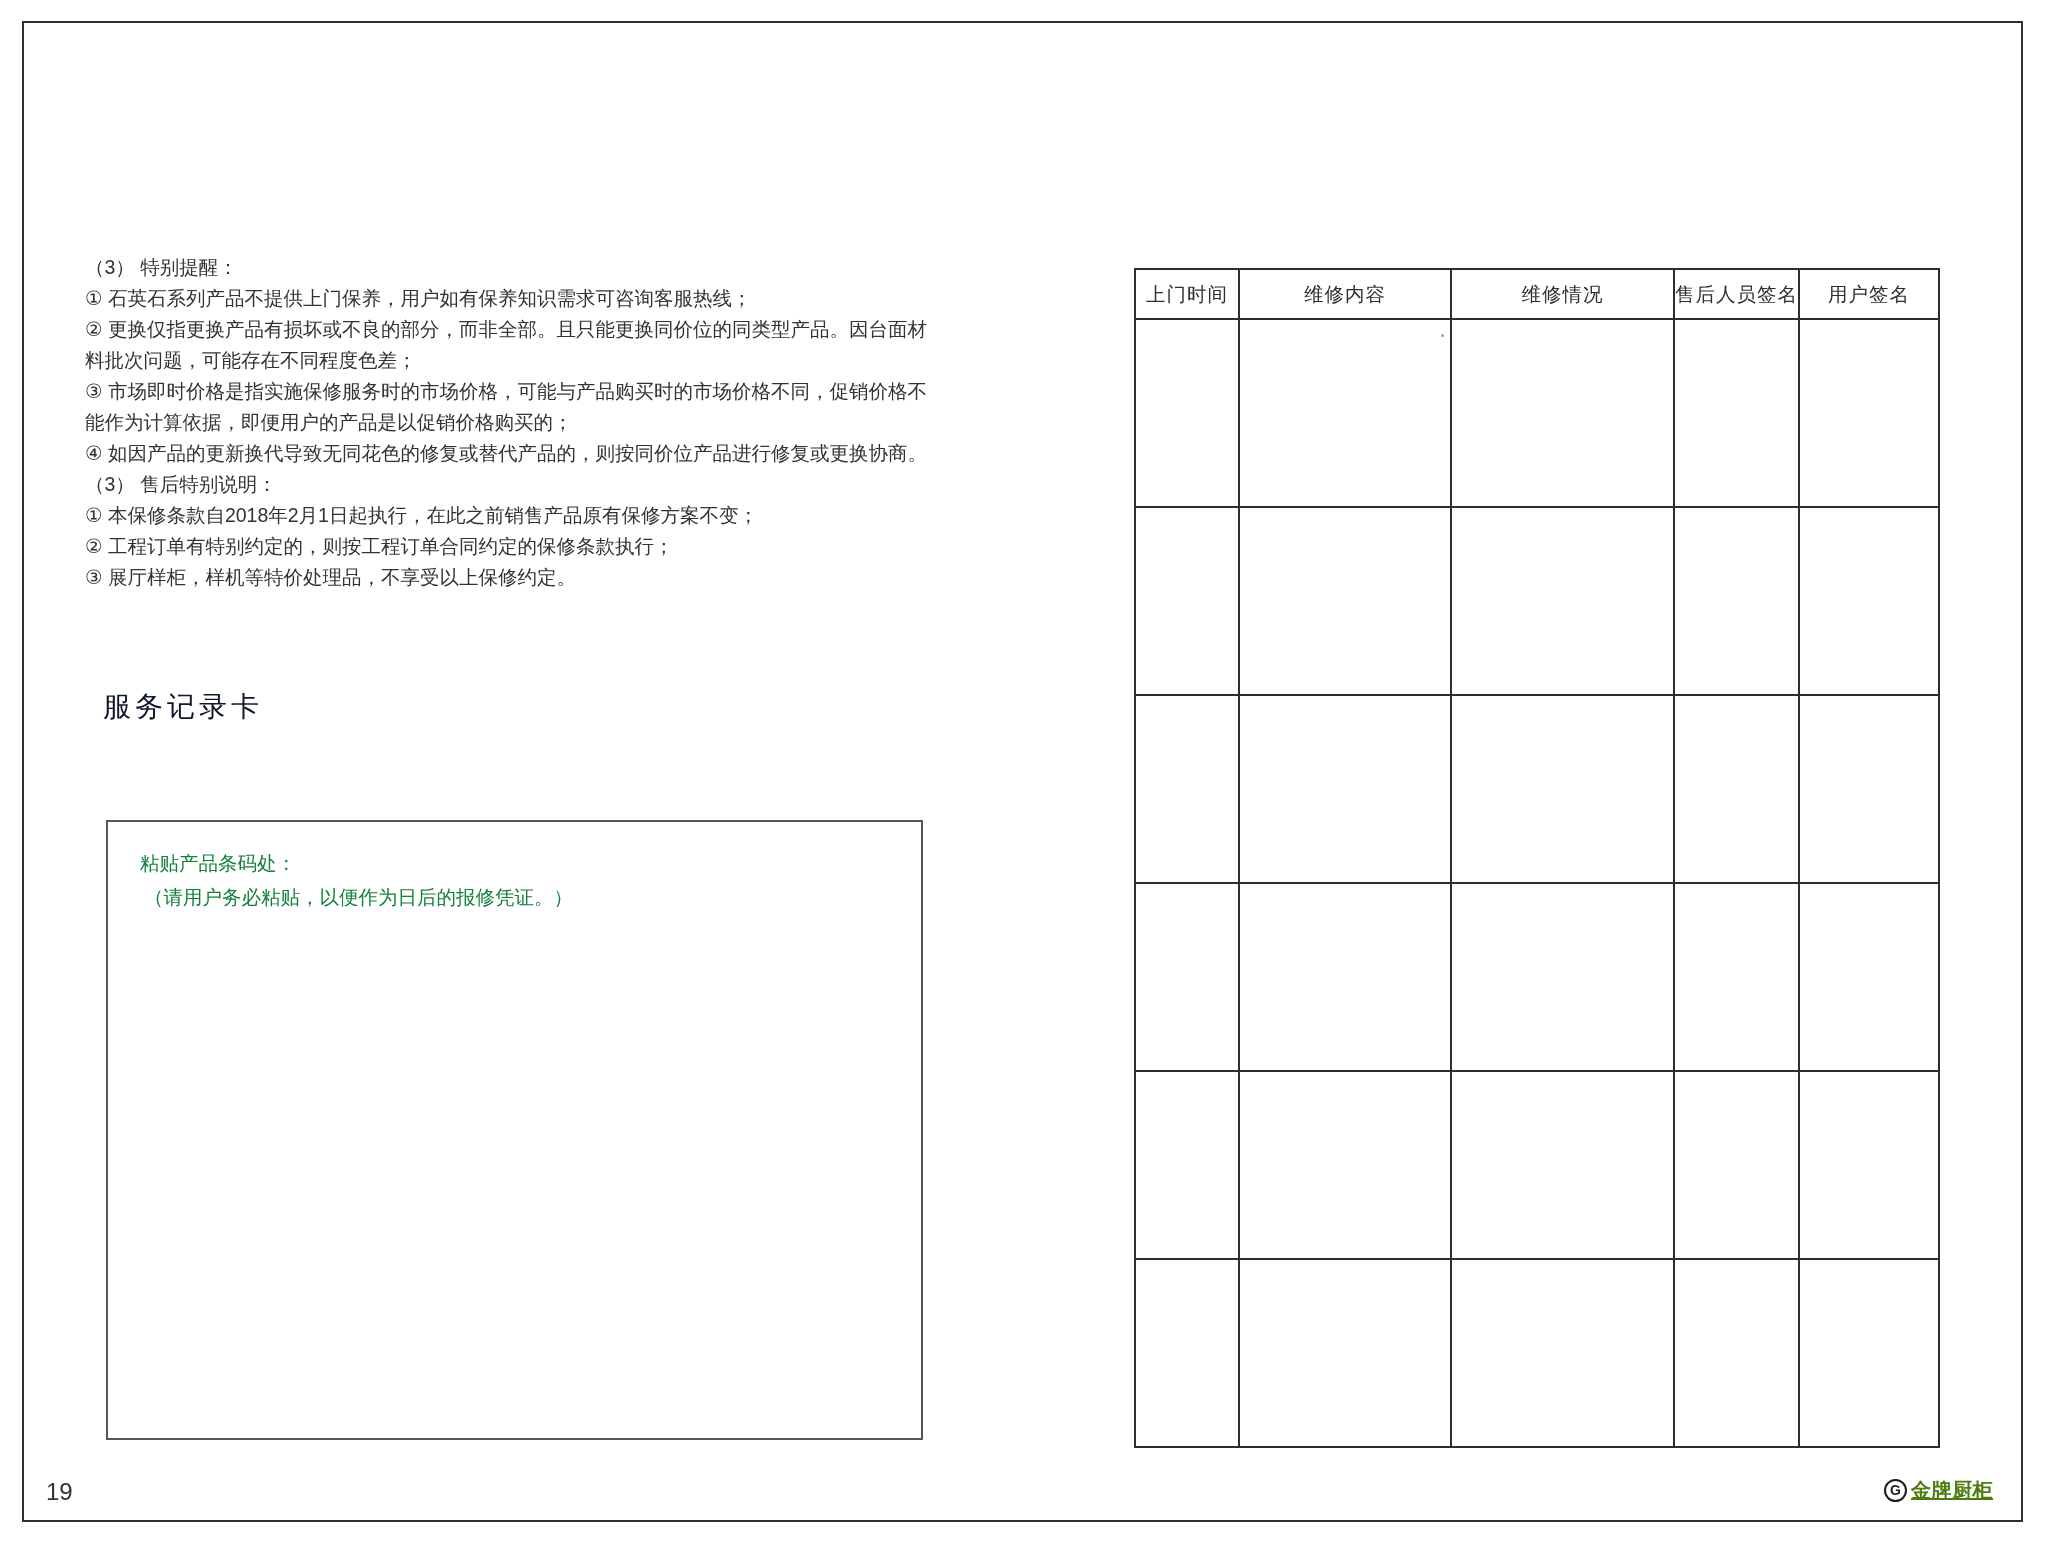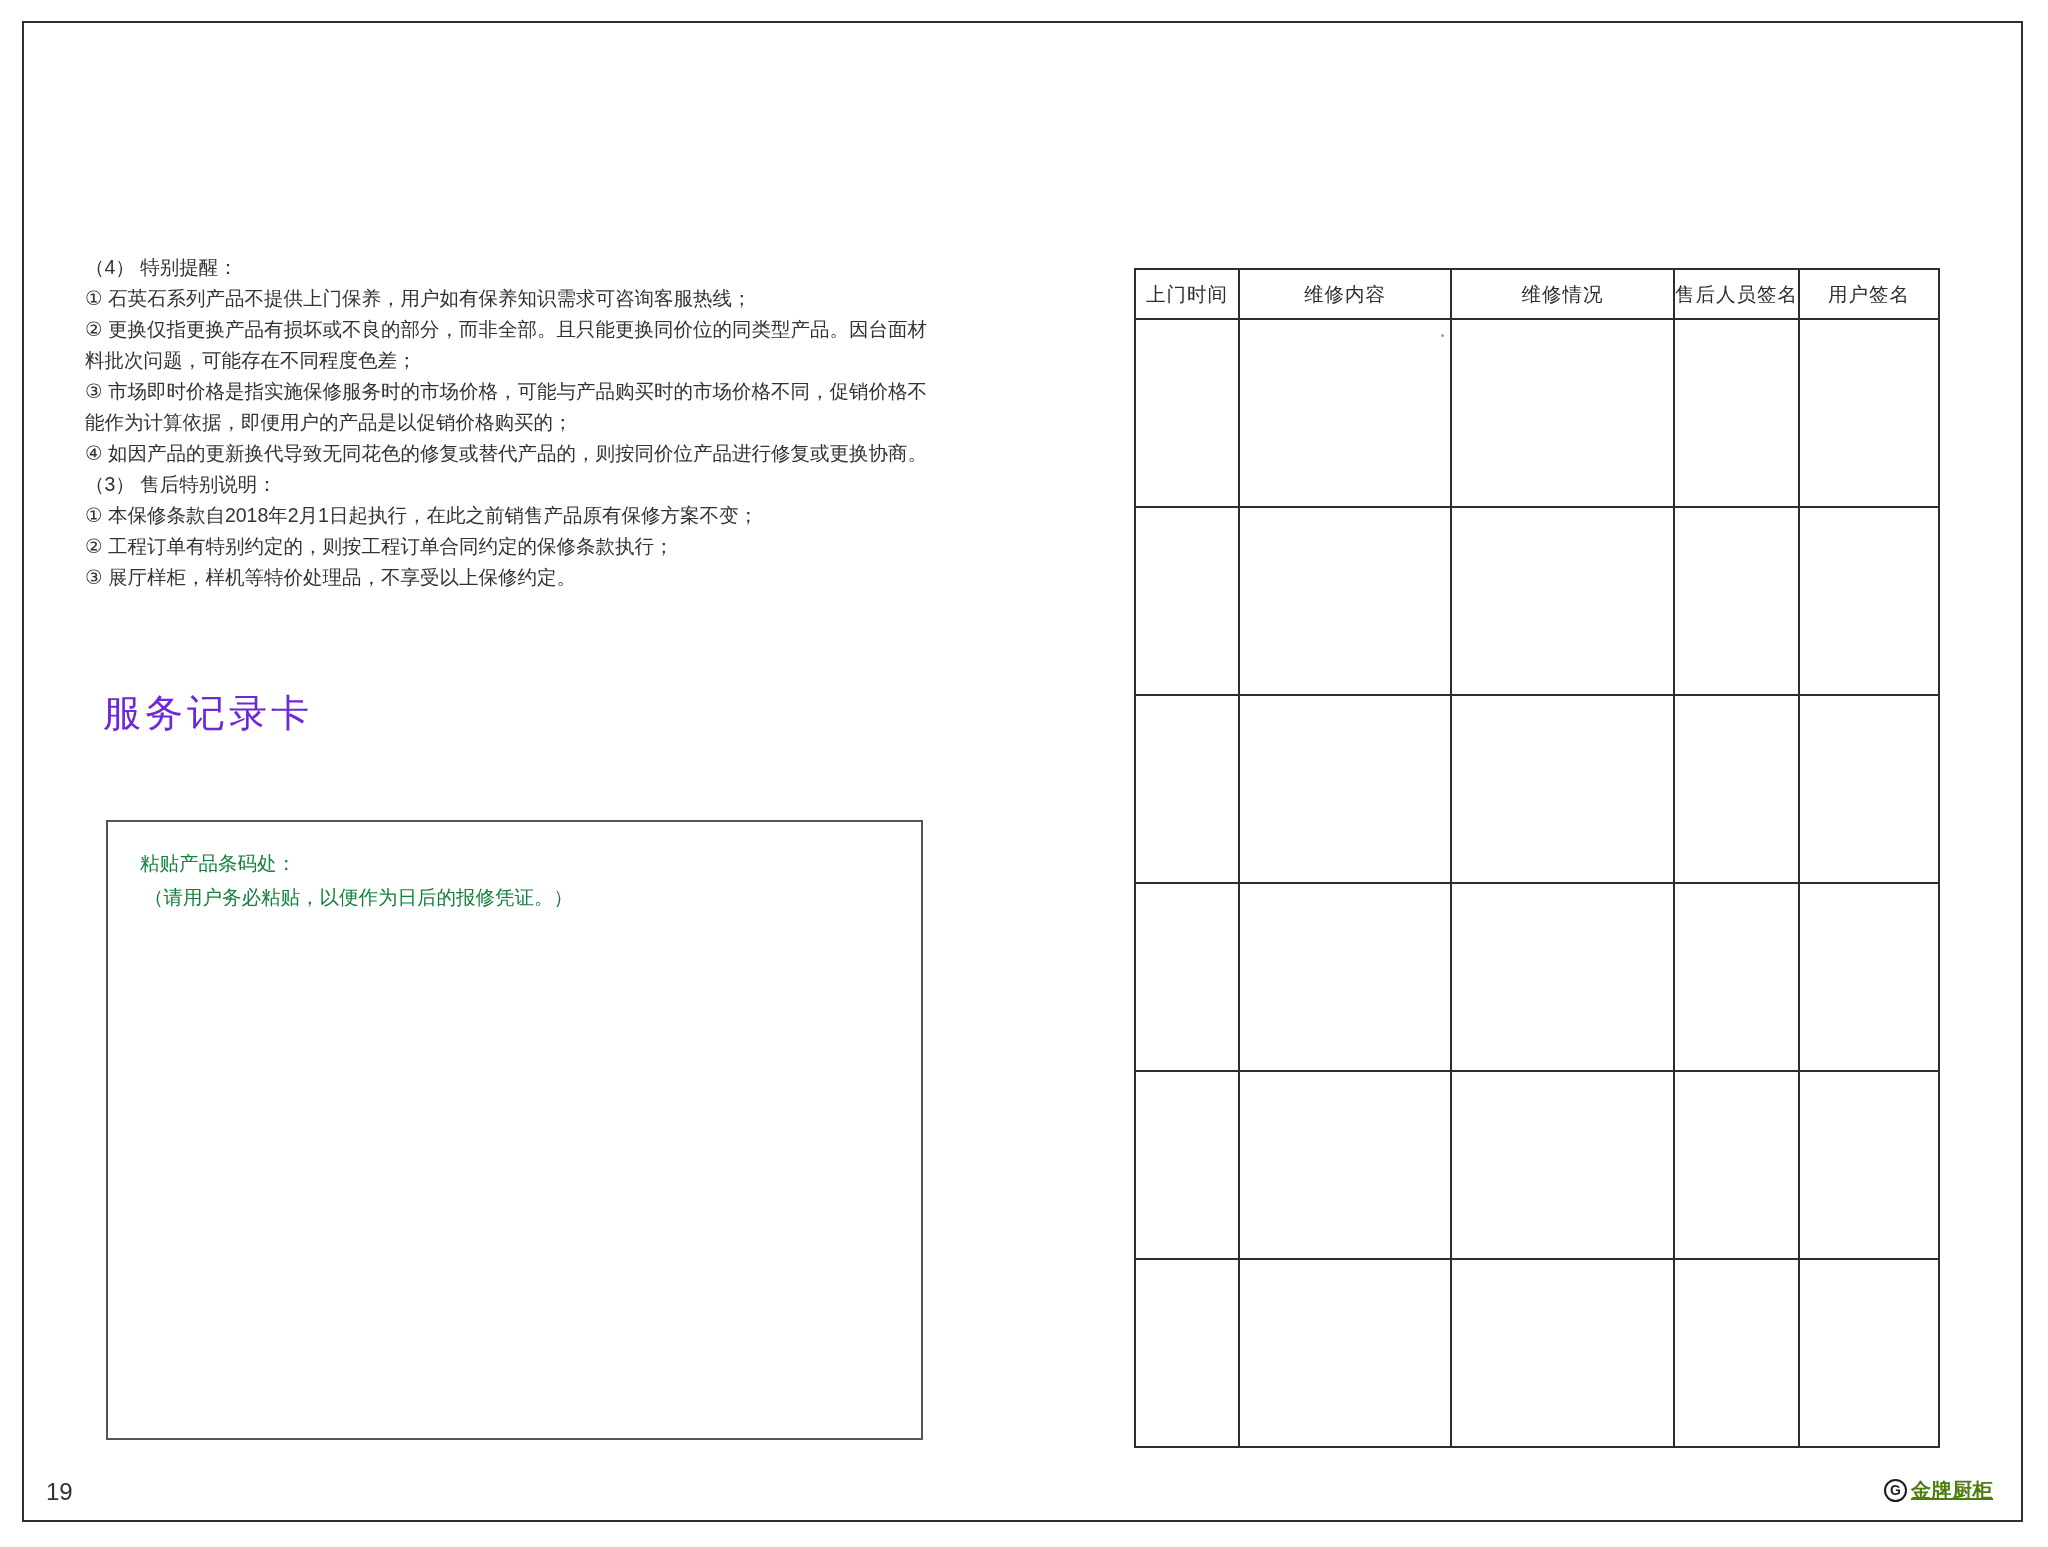--- a/index.html
+++ b/index.html
@@ -12,21 +12,21 @@
     border:2px solid #303030;box-sizing:border-box;
   }
   
   .notes{
     position:absolute;left:85px;top:252px;width:849px;
     font-size:19.5px;line-height:31px;color:#333333;
   }
   .notes p{margin:0;}
   .section-title{
     position:absolute;left:103px;top:688px;
-    font-size:38px;letter-spacing:4px;color:#6d28d9;
+    font-size:28px;letter-spacing:4px;color:#0f172a;
   }
   .barcode-box{
     position:absolute;left:106px;top:820px;width:817px;height:620px;
     border:2px solid #555555;box-sizing:border-box;
     padding:24px 24px 0 32px;font-size:19.5px;line-height:34px;color:#15803d;
   }
   .barcode-box p{margin:0;}
   .barcode-note{padding-left:4px;}
   
   .right-title{
@@ -67,21 +67,21 @@
   }
 </style>
 </head>
 <body>
 
 <div id="canvas">
 
   <div class="page-border"></div>
 
   <div class="notes">
-    <p>（4） 特别提醒：</p>
+    <p>（3） 特别提醒：</p>
     <p>① 石英石系列产品不提供上门保养，用户如有保养知识需求可咨询客服热线；</p>
     <p>② 更换仅指更换产品有损坏或不良的部分，而非全部。且只能更换同价位的同类型产品。因台面材料批次问题，可能存在不同程度色差；</p>
     <p>③ 市场即时价格是指实施保修服务时的市场价格，可能与产品购买时的市场价格不同，促销价格不能作为计算依据，即便用户的产品是以促销价格购买的；</p>
     <p>④ 如因产品的更新换代导致无同花色的修复或替代产品的，则按同价位产品进行修复或更换协商。</p>
     <p>（3） 售后特别说明：</p>
     <p>① 本保修条款自2018年2月1日起执行，在此之前销售产品原有保修方案不变；</p>
     <p>② 工程订单有特别约定的，则按工程订单合同约定的保修条款执行；</p>
     <p>③ 展厅样柜，样机等特价处理品，不享受以上保修约定。</p>
   </div>
 

